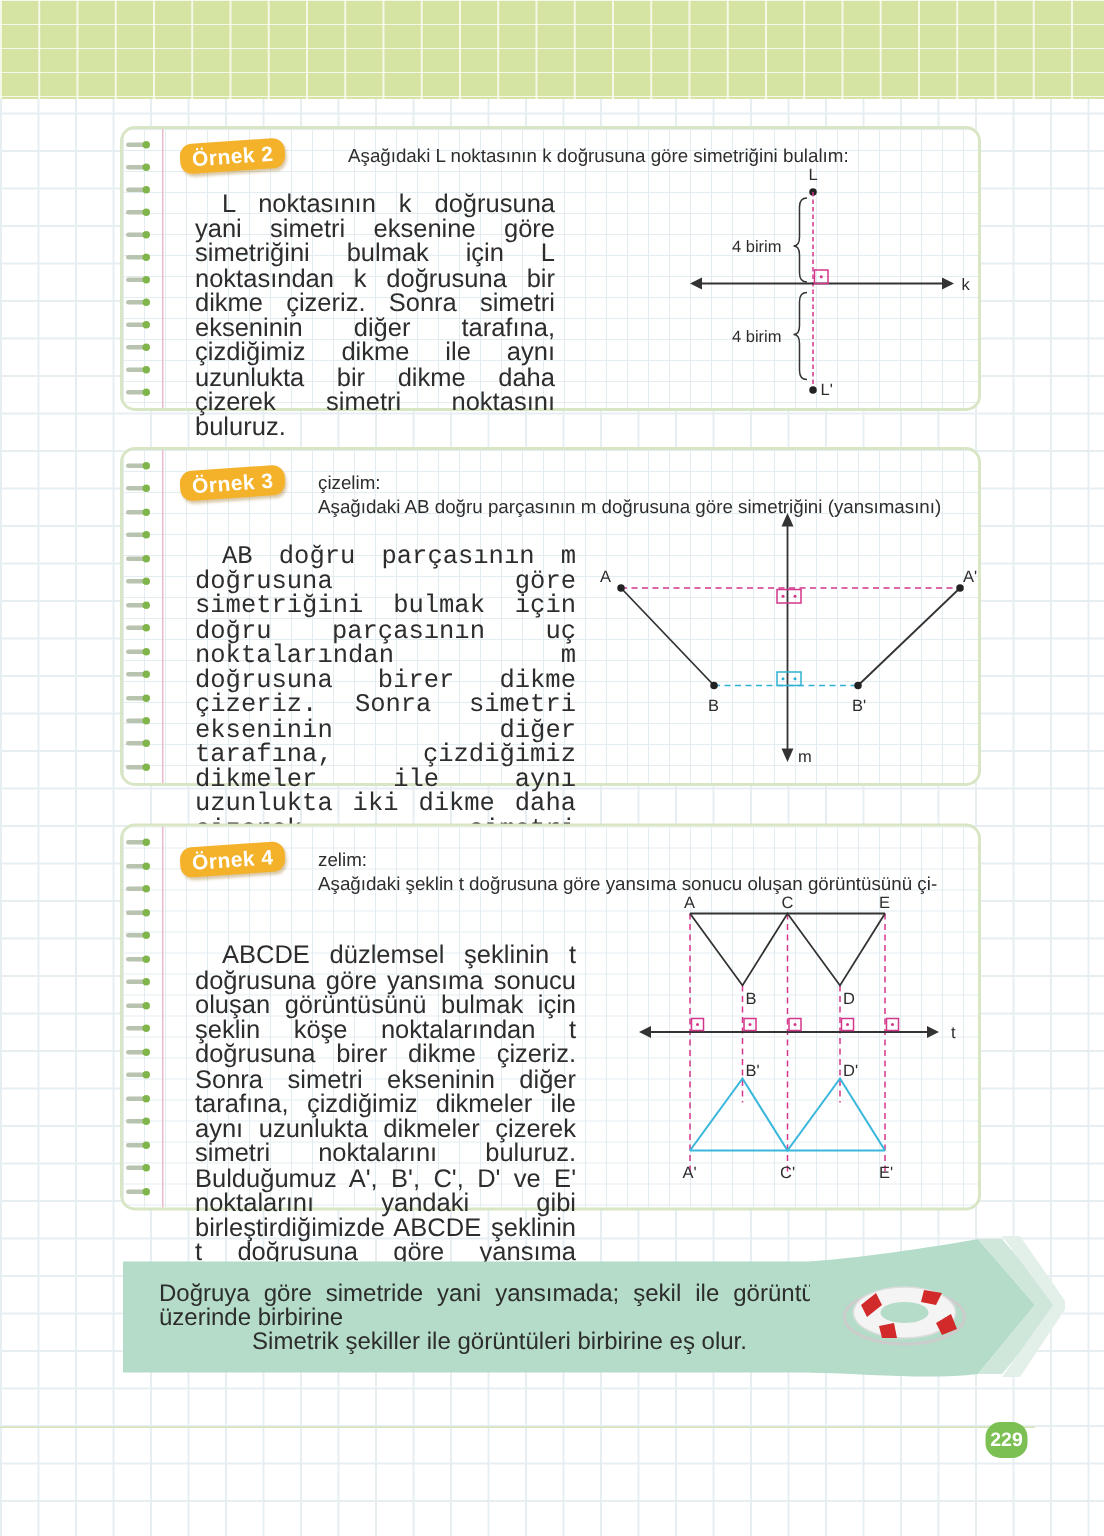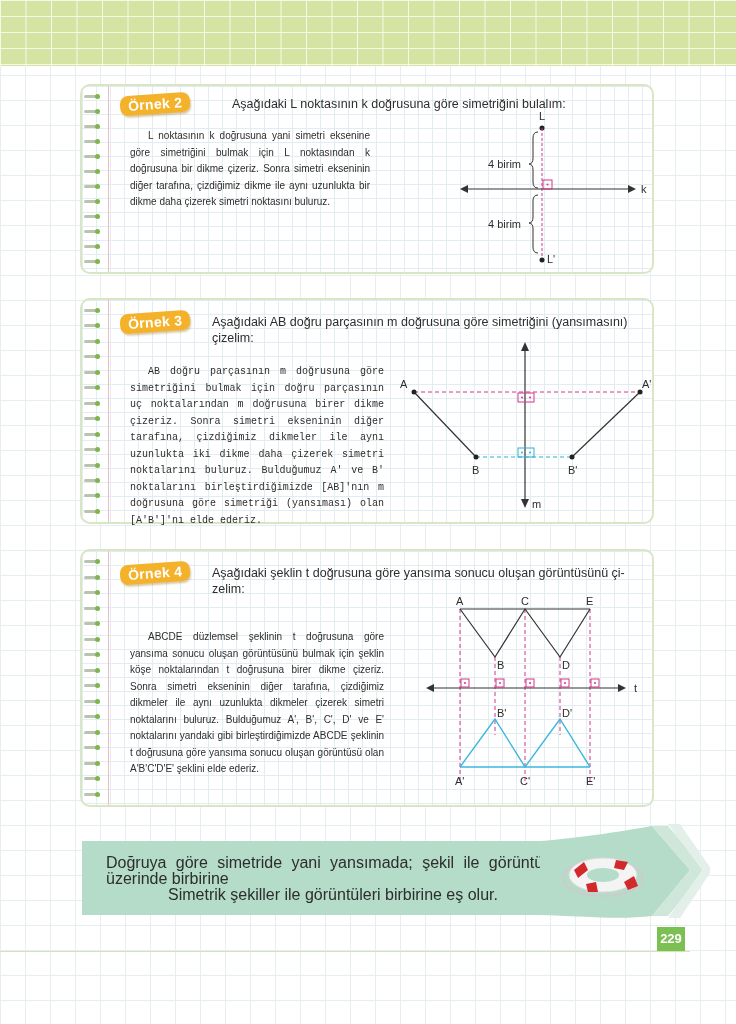--- a/index.html
+++ b/index.html
@@ -36,34 +36,34 @@
   .spiral .ring::before{content:"";position:absolute;left:0;top:1px;width:14px;height:3px;background:#b9c4b0;border-radius:2px;}
   .spiral .ring::after{content:"";position:absolute;left:11px;top:0;width:5px;height:5px;background:#7fb54a;border-radius:50%;}
   .badge{
     position:absolute;left:38px;top:8px;height:20px;padding:0 8px;
     background:#f4b12a;color:#fff;border-radius:8px;
     font-family:"Liberation Sans",sans-serif;font-weight:bold;font-size:14px;line-height:20px;
     transform:rotate(-4deg);box-shadow:1px 2px 2px rgba(150,100,0,0.35);
     letter-spacing:0.3px;
   }
   .prompt{position:absolute;font-size:12.5px;line-height:16px;color:#2d2d2d;}
-  .body-text{position:absolute;font-size:10px;line-height:16.5px;text-align:justify;color:#2d2d2d;}
+  .body-text{position:absolute;font-size:17px;line-height:16.5px;text-align:justify;color:#2d2d2d;}
   .body-text p{margin:0;text-indent:18px;}
   svg text{font-family:"Liberation Sans",sans-serif;font-size:11px;fill:#2d2d2d;}
   .note{
     position:absolute;left:82px;top:841px;width:520px;height:74px;
     background:#b4dcc9;
   }
   .note-text{position:absolute;left:8px;top:14px;width:470px;font-size:16px;line-height:16px;color:#2d2d2d;}
   .note-text span{display:block;}
   .chevrons{position:absolute;left:540px;top:820px;width:170px;height:110px;}
   .footer-line{position:absolute;left:0;top:951px;width:690px;height:1px;background:#d5e3b8;}
   .page-num{
-    position:absolute;left:657px;top:927px;width:28px;height:24px;background:#7cbf52;color:#fff;
-    font-weight:bold;font-size:13px;line-height:24px;text-align:center;
+    position:absolute;left:657px;top:948px;width:28px;height:24px;background:#7cbf52;color:#fff;
+    font-weight:bold;font-size:13px;line-height:24px;text-align:center;border-radius:10px;
   }
 </style>
 </head>
 <body>
 
 <div class="top-band"></div>
 
 <div class="panel" style="top:84px;height:190px;">
   <div class="margin-line"></div>
   <div class="spiral">
@@ -117,22 +117,22 @@
       <div class="ring"></div>
     <div class="ring"></div>
       <div class="ring"></div>
       <div class="ring"></div>
       <div class="ring"></div>
     <div class="ring"></div>
       <div class="ring"></div>
   </div>
   <div class="badge" style="top:12px;">Örnek 3</div>
   <div class="prompt" style="left:130px;top:14px;width:440px;">
+    <div style="padding-left:-0px;">çizelim:</div>
     <div>Aşağıdaki AB doğru parçasının m doğrusuna göre simetriğini (yansımasını)</div>
-    <div style="padding-left:-0px;">çizelim:</div>
   </div>
   <div class="body-text" style="left:48px;top:64px;width:254px;font-family:Liberation Mono, monospace;">
     <p>AB doğru parçasının m doğrusuna göre simetriğini bulmak için doğru parçasının uç noktalarından m doğrusuna birer dikme çizeriz. Sonra simetri ekseninin diğer tarafına, çizdiğimiz dikmeler ile aynı uzunlukta iki dikme daha çizerek simetri noktalarını buluruz. Bulduğumuz A' ve B' noktalarını birleştirdiğimizde [AB]'nın m doğrusuna göre simetriği (yansıması) olan [A'B']'nı elde ederiz.</p>
   </div>
   <svg style="position:absolute;left:310px;top:36px;" width="262" height="180">
     <line x1="133" y1="10" x2="133" y2="168" stroke="#333" stroke-width="1.2"></line>
     <polygon points="133,6 129,15 137,15" fill="#333"></polygon>
     <polygon points="133,172 129,163 137,163" fill="#333"></polygon>
     <text x="140" y="172">m</text>
     <line x1="22" y1="56" x2="248" y2="56" stroke="#d3368a" stroke-width="1" stroke-dasharray="4,3"></line>
@@ -171,22 +171,22 @@
       <div class="ring"></div>
       <div class="ring"></div>
       <div class="ring"></div>
     <div class="ring"></div>
       <div class="ring"></div>
       <div class="ring"></div>
       <div class="ring"></div>
   </div>
   <div class="badge" style="top:12px;">Örnek 4</div>
   <div class="prompt" style="left:130px;top:14px;width:430px;">
+    <div>zelim:</div>
     <div style="text-align:justify;">Aşağıdaki şeklin t doğrusuna göre yansıma sonucu oluşan görüntüsünü çi-</div>
-    <div>zelim:</div>
   </div>
   <div class="body-text" style="left:48px;top:78px;width:254px;">
     <p>ABCDE düzlemsel şeklinin t doğrusuna göre yansıma sonucu oluşan görüntüsünü bulmak için şeklin köşe noktalarından t doğrusuna birer dikme çizeriz. Sonra simetri ekseninin diğer tarafına, çizdiğimiz dikmeler ile aynı uzunlukta dikmeler çizerek simetri noktalarını buluruz. Bulduğumuz A', B', C', D' ve E' noktalarını yandaki gibi birleştirdiğimizde ABCDE şeklinin t doğrusuna göre yansıma sonucu oluşan görüntüsü olan A'B'C'D'E' şeklini elde ederiz.</p>
   </div>
   <svg style="position:absolute;left:340px;top:42px;" width="230" height="210">
 
     <g stroke="#d3368a" stroke-width="1" stroke-dasharray="4,3">
       <line x1="38" y1="16" x2="38" y2="190"></line>
       <line x1="73" y1="64" x2="73" y2="142"></line>
       <line x1="103" y1="16" x2="103" y2="190"></line>

